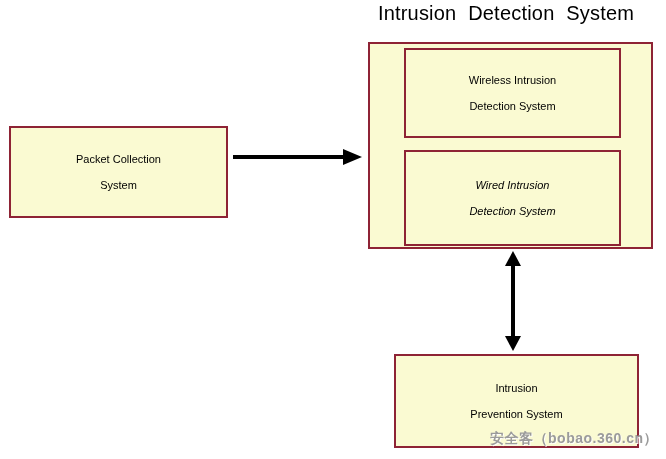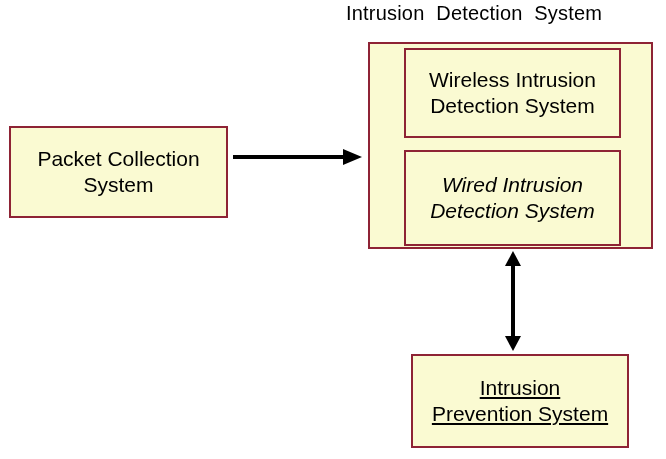--- a/index.html
+++ b/index.html
@@ -7,47 +7,48 @@
     position: relative;
     width: 666px;
     height: 459px;
     background: var(--background, #ffffff);
     font-family: "Liberation Sans", sans-serif;
     overflow: hidden;
   }
   .title {
     position: absolute;
     left: 346px; top: 2px; width: 320px;
+    text-align: center;
     font-size: 20px;
     color: #000;
     word-spacing: 6px;
     letter-spacing: 0.2px;
   }
   .box {
     position: absolute;
     background: var(--box_fill, #FAFAD2);
     border: 2px solid var(--box_border, #8E2335);
     box-sizing: border-box;
     display: flex;
     align-items: center;
     justify-content: center;
   }
   .box .label {
     text-align: center;
-    font-size: 21px;
+    font-size: 11px;
     line-height: 26px;
     color: #000;
     white-space: pre-line;
   }
   .pcs { left: 9px;  top: 126px; width: 219px; height: 92px; }
   .ids-container { left: 368px; top: 42px; width: 285px; height: 207px; display: block; }
   .inner { border-width: 2px; }
   .wireless { left: 34px; top: 4px;   width: 217px; height: 90px; }
   .wired    { left: 34px; top: 106px; width: 217px; height: 96px; font-style: italic; }
-  .ips { left: 411px; top: 354px; width: 218px; height: 94px; text-decoration: underline; }
+  .ips { left: 394px; top: 354px; width: 245px; height: 94px; }
   .arrow { position: absolute; }
   .arrow-h { left: 230px; top: 145px; }
   .arrow-v { left: 501px; top: 250px; }
   .arrow line { stroke: var(--arrow, #000); stroke-width: 4; }
   .arrow polygon { fill: var(--arrow, #000); }
   .watermark {
     position: absolute;
     right: 8px; top: 430px;
     font-size: 14px;
     font-weight: bold;
@@ -88,14 +89,15 @@
     <line x1="3" y1="12" x2="114" y2="12"></line>
     <polygon points="113,4 132,12 113,20"></polygon>
   </svg>
 
   <svg class="arrow arrow-v" width="24" height="102" aria-hidden="true">
     <line x1="12" y1="14" x2="12" y2="88"></line>
     <polygon points="4,16 12,1 20,16"></polygon>
     <polygon points="4,86 12,101 20,86"></polygon>
   </svg>
 
+  <div class="watermark">安全客（bobao.360.cn）</div>
 
 </div>
 
 </body></html>

